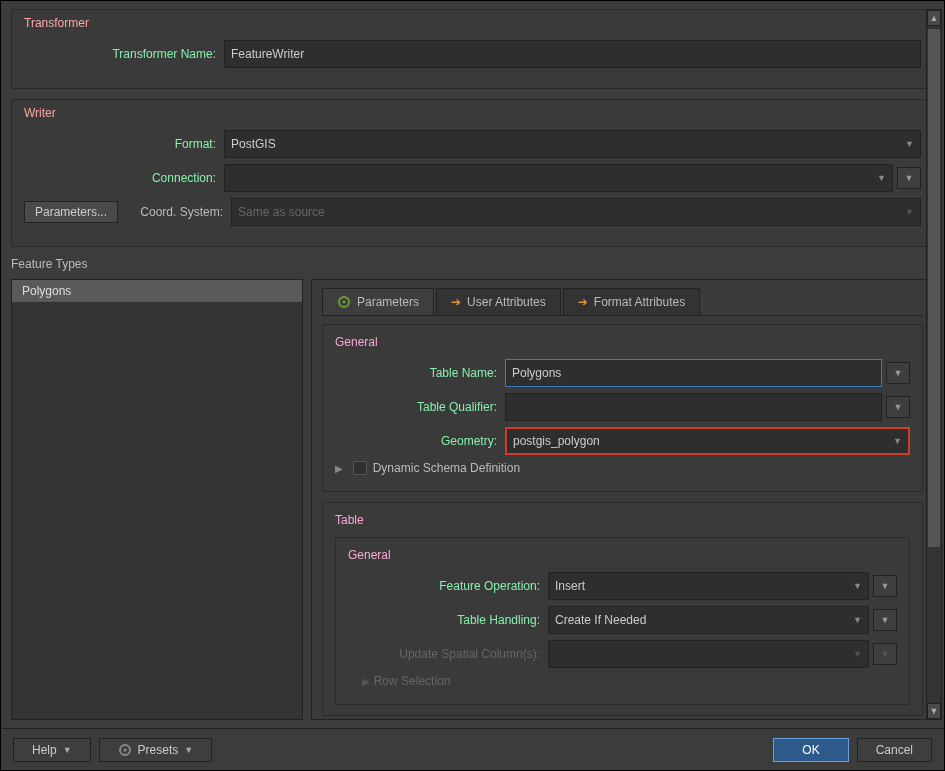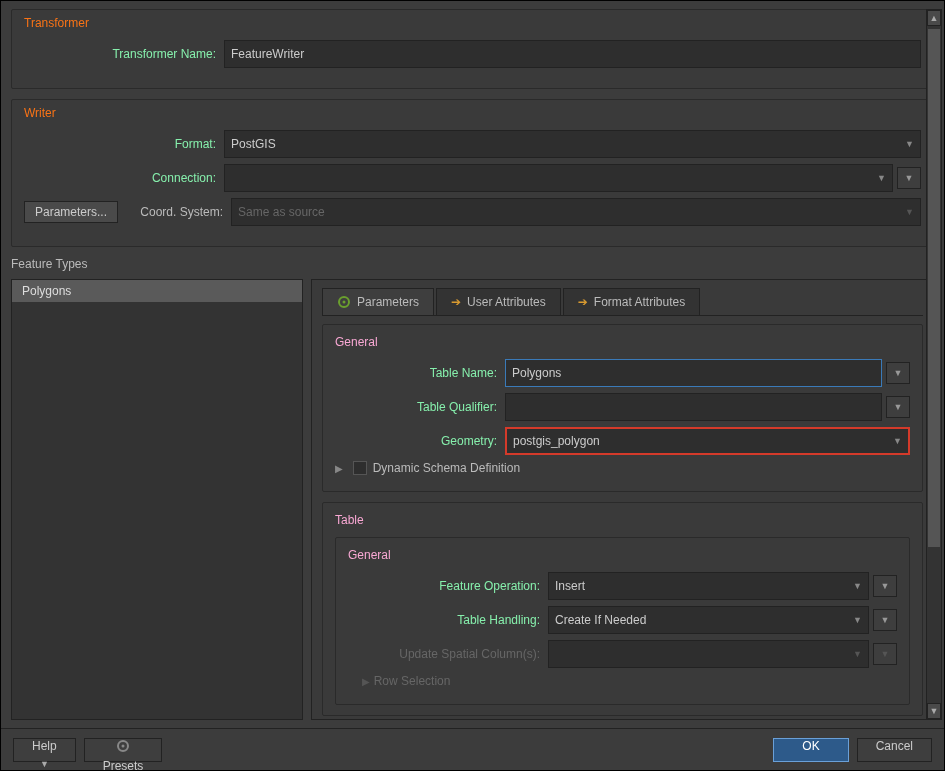--- a/index.html
+++ b/index.html
@@ -90,21 +90,21 @@
   border: 1px solid #333;
 }
 .group {
   border: 1px solid #2a2a2a;
   border-radius: 2px;
   padding: 10px 12px 14px 12px;
   margin-bottom: 10px;
   background: #3a3a3a;
 }
 .group-title {
-  color: #f97316;
+  color: #fca5a5;
   font-size: 12px;
   margin-bottom: 10px;
   margin-top: -4px;
 }
 .form-row {
   display: flex;
   align-items: center;
   margin-bottom: 6px;
 }
 .form-label {
@@ -255,21 +255,20 @@
 .btn {
   height: 24px;
   padding: 0 18px;
   background: #3e3e3e;
   border: 1px solid #222;
   color: #ccc;
   font-size: 12px;
   display: inline-flex;
   align-items: center;
   gap: 6px;
-  flex-direction: column;
 }
 .btn.primary {
   background: #2d5a8a;
   border: 1px solid #6aa0d8;
   color: #fff;
   padding: 0 28px;
 }
 .caret-down { font-size: 9px; color: #aaa; }
 </style>
 </head>

